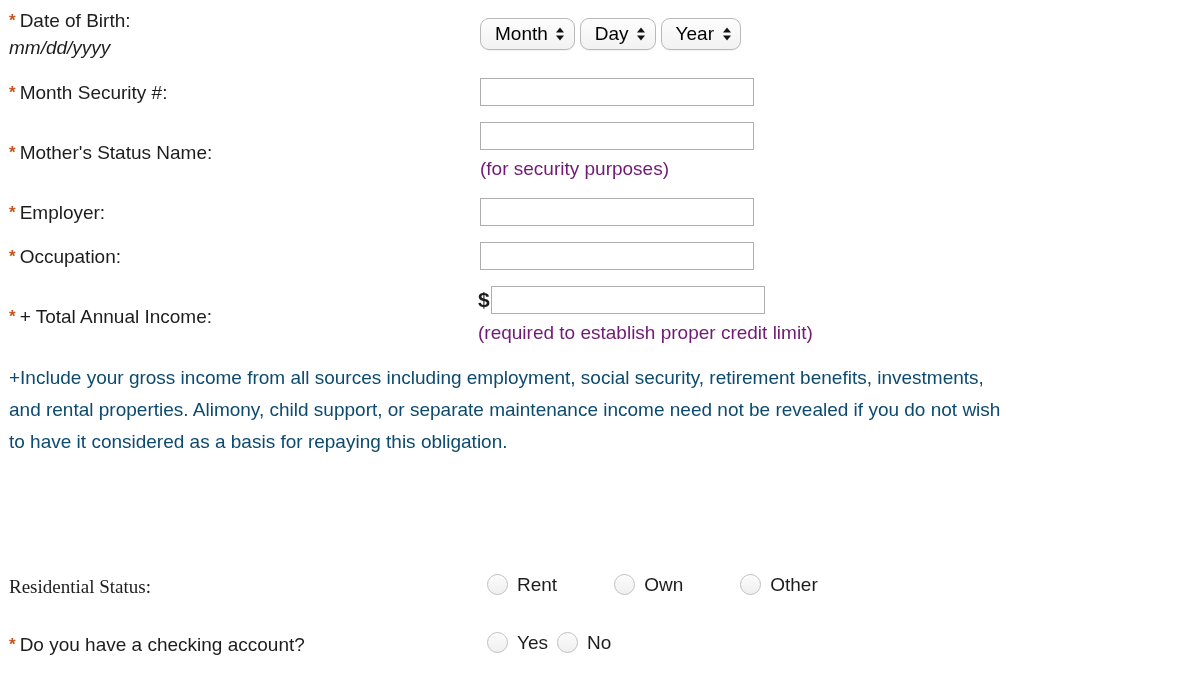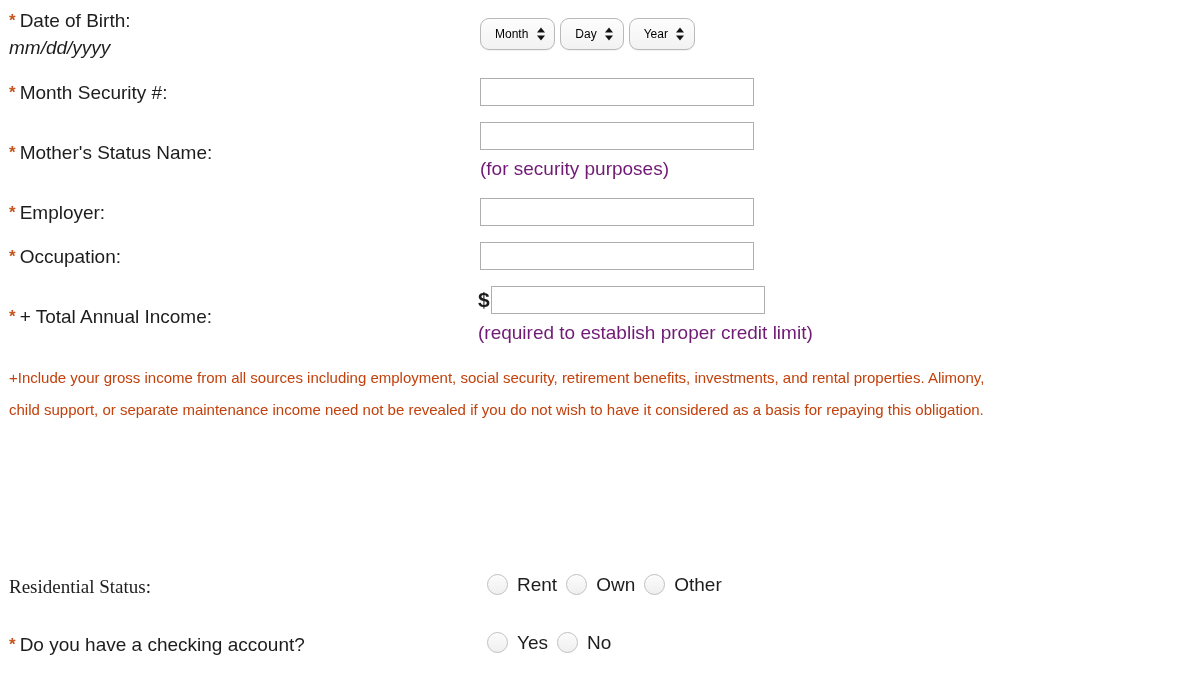--- a/index.html
+++ b/index.html
@@ -108,21 +108,21 @@
     align-items: center;
     box-sizing: border-box;
     height: 32px;
     background: linear-gradient(#fdfdfd, #f2f2f2);
     border: 1px solid #b9b9b9;
     border-radius: 9px;
     box-shadow: 0 1px 0 rgba(0,0,0,0.05);
     padding: 0 26px 0 14px;
   }
   .select-shell .select-text {
-    font-size: 12px;
+    font-size: 19px;
     line-height: 30px;
     color: #000000;
     white-space: nowrap;
   }
   .stepper-icon {
     position: absolute;
     right: 9px;
     top: 50%;
     transform: translateY(-50%);
     width: 9px;
@@ -154,23 +154,23 @@
     margin: 0;
     padding: 0;
     cursor: default;
     font-family: "Liberation Sans", sans-serif;
   }
 
   
   .para {
     position: absolute;
     left: 9px;
-    font-size: 15px;
+    font-size: 19px;
     line-height: 32px;
-    color: #c2410c;
+    color: #0c4a6e;
   }
   .para.block { width: 1010px; }
 
   
   .radio-group {
     position: absolute;
     display: flex;
     align-items: center;
   }
   .radio-item {
@@ -280,43 +280,43 @@
     <div class="helper-text" style="left:478px; top:16px;">(required to establish proper credit limit)</div>
   </div>
 
   <div class="para block" style="top:362px;">+Include your gross income from all sources including employment, social security, retirement benefits, investments, and rental properties. Alimony, child support, or separate maintenance income need not be revealed if you do not wish to have it considered as a basis for repaying this obligation.</div>
 
 
   <div class="field-row" style="top:574px;">
     <div class="field-label" style="top:0;font-family:Liberation Serif, serif;">
       <span>Residential Status:</span>
     </div>
+    <div class="radio-group" style="left:487px; top:-2px;gap:48px;">
+      <label class="radio-item">
+        <span class="radio-dot"></span>
+        <span class="radio-text">Rent</span>
+      </label>
+      <label class="radio-item">
+        <span class="radio-dot"></span>
+        <span class="radio-text">Own</span>
+      </label>
+      <label class="radio-item">
+        <span class="radio-dot"></span>
+        <span class="radio-text">Other</span>
+      </label>
+    </div>
+  </div>
+
+  <div class="field-row" style="top:632px;">
+    <div class="field-label" style="top:0;">
+      <span class="req-star">*</span><span>Do you have a checking account?</span>
+    </div>
     <div class="radio-group" style="left:487px; top:-2px;">
       <label class="radio-item">
         <span class="radio-dot"></span>
-        <span class="radio-text">Rent</span>
-      </label>
-      <label class="radio-item">
-        <span class="radio-dot"></span>
-        <span class="radio-text">Own</span>
-      </label>
-      <label class="radio-item">
-        <span class="radio-dot"></span>
-        <span class="radio-text">Other</span>
-      </label>
-    </div>
-  </div>
-
-  <div class="field-row" style="top:632px;">
-    <div class="field-label" style="top:0;">
-      <span class="req-star">*</span><span>Do you have a checking account?</span>
-    </div>
-    <div class="radio-group" style="left:487px; top:-2px;">
-      <label class="radio-item">
-        <span class="radio-dot"></span>
         <span class="radio-text">Yes</span>
       </label>
       <label class="radio-item">
         <span class="radio-dot"></span>
         <span class="radio-text">No</span>
       </label>
     </div>
   </div>
 
 </div>

